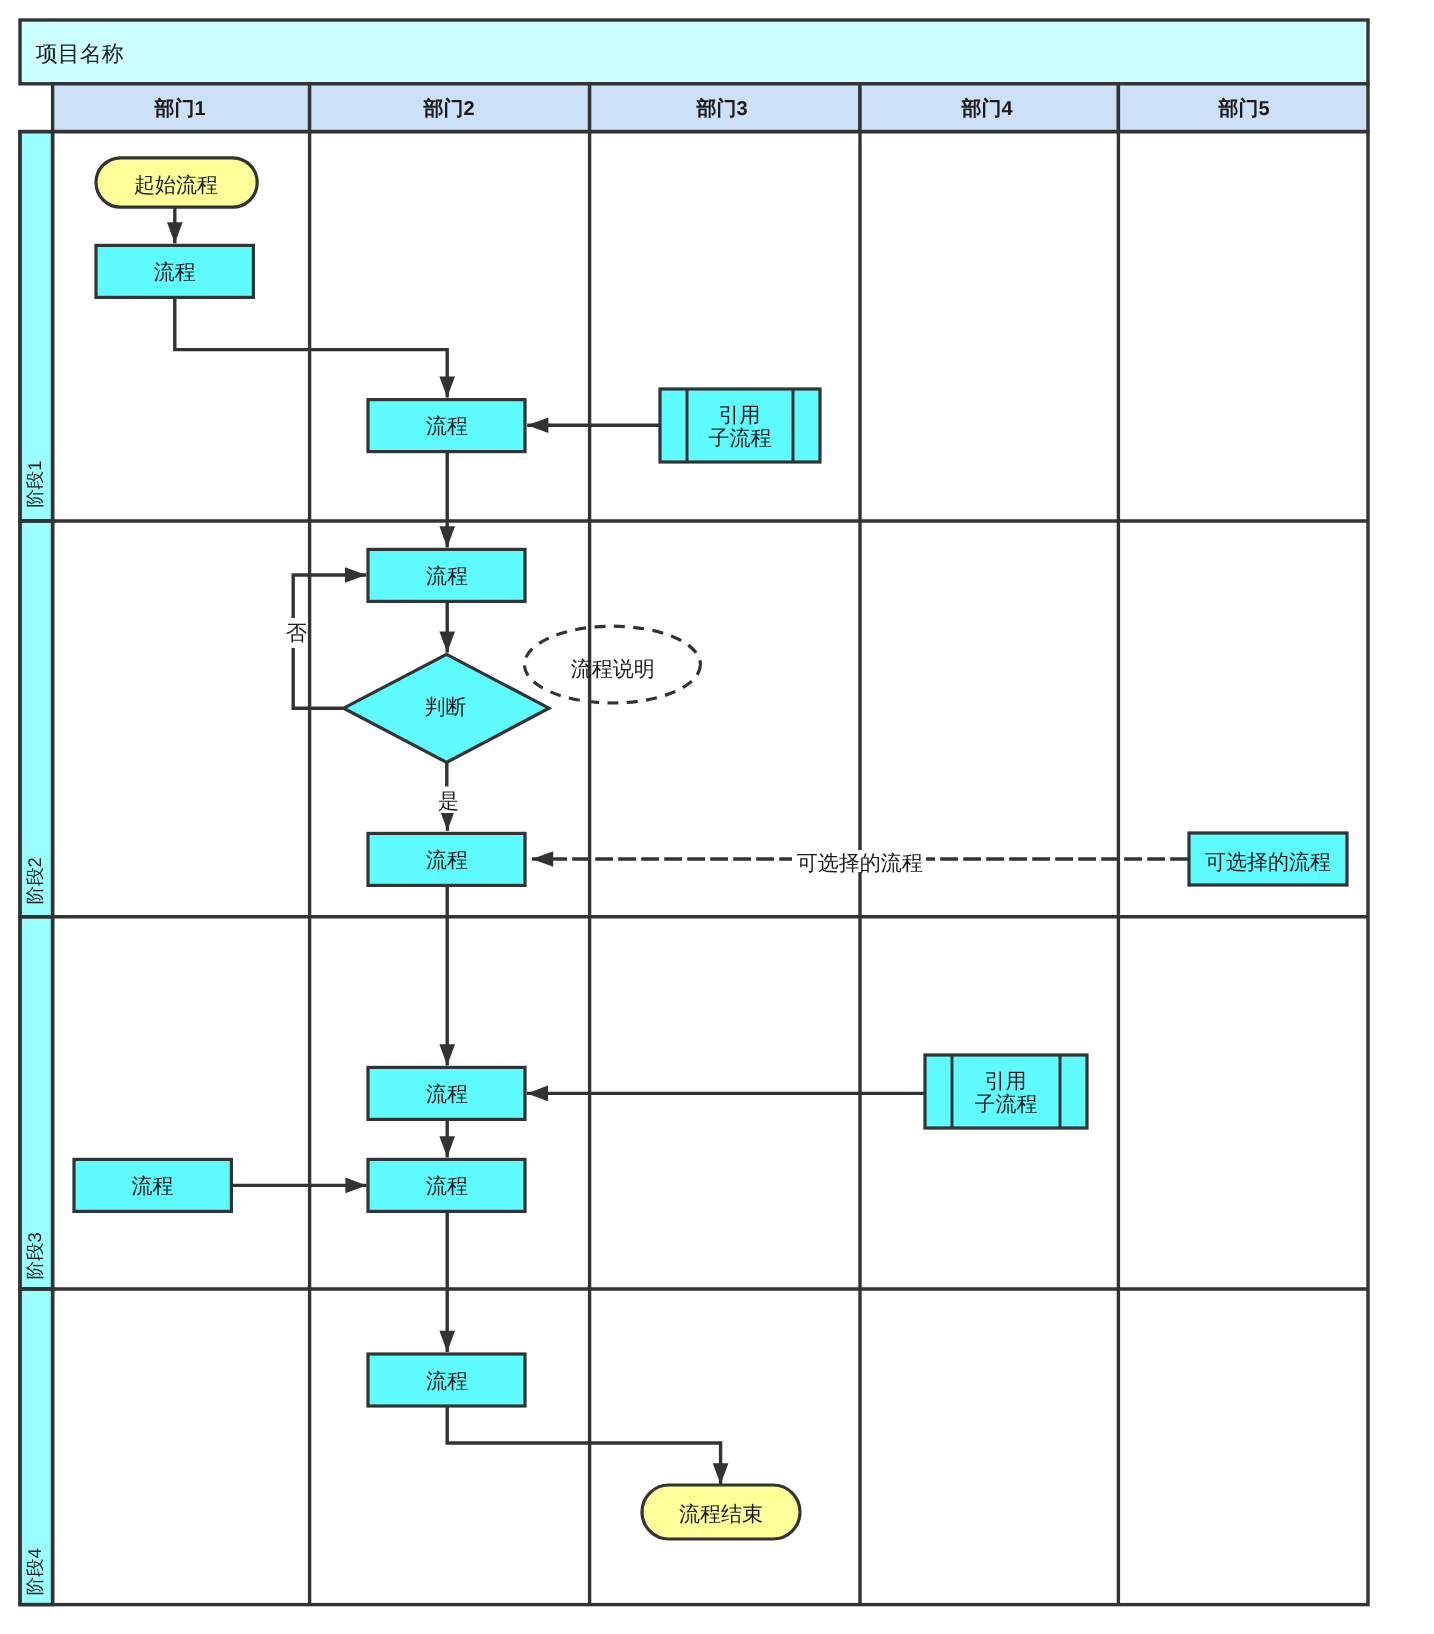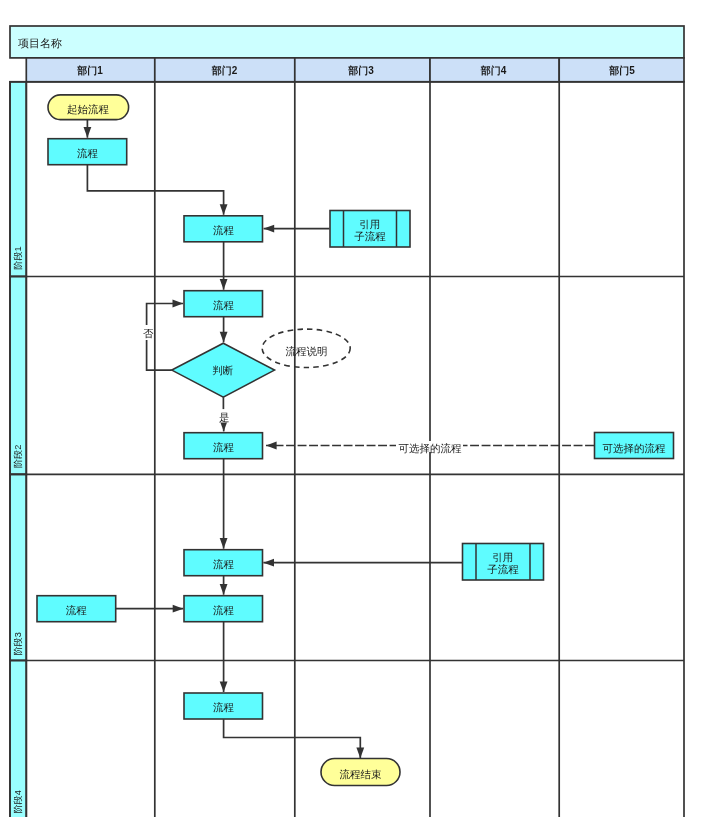--- a/index.html
+++ b/index.html
@@ -1,19 +1,19 @@
 <!DOCTYPE html>
 <html><head>
 <meta charset="utf-8">
 <title>项目名称 — 跨职能流程图</title>
 <style>
   html,body{margin:0;padding:0;background:#ffffff;}
   body{width:717px;height:817px;overflow:hidden;
        font-family:"Liberation Sans",sans-serif;}
-  #root{position:absolute;left:0;top:16px;width:717px;height:659px;}
+  #root{position:absolute;left:0;top:0;width:717px;height:659px;}
   svg{display:block;}
   text{font-family:"Liberation Sans",sans-serif;fill:#1a1a1a;
        dominant-baseline:middle;}
   .t-title{font-size:11px;}
   .t-dept{font-size:10px;font-weight:bold;text-anchor:middle;}
   .t-phase{font-size:9.2px;text-anchor:start;dominant-baseline:central;}
   .t-node{font-size:10.5px;text-anchor:middle;dominant-baseline:central;}
   .t-edge{font-size:10.5px;text-anchor:middle;dominant-baseline:central;}
   .shape{stroke:#333333;stroke-width:1.6;}
   .grid{stroke:#333333;}

